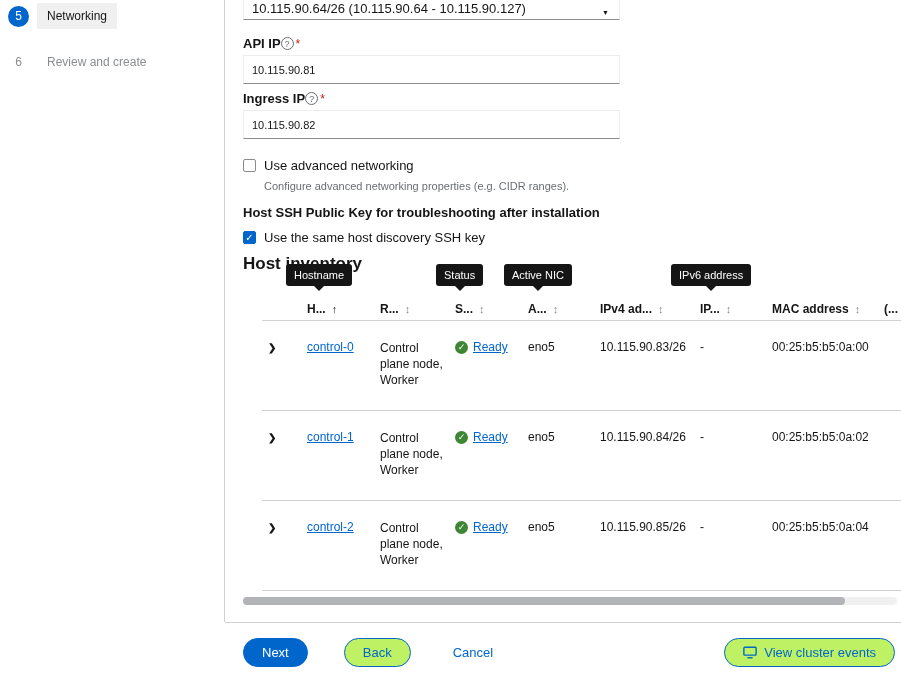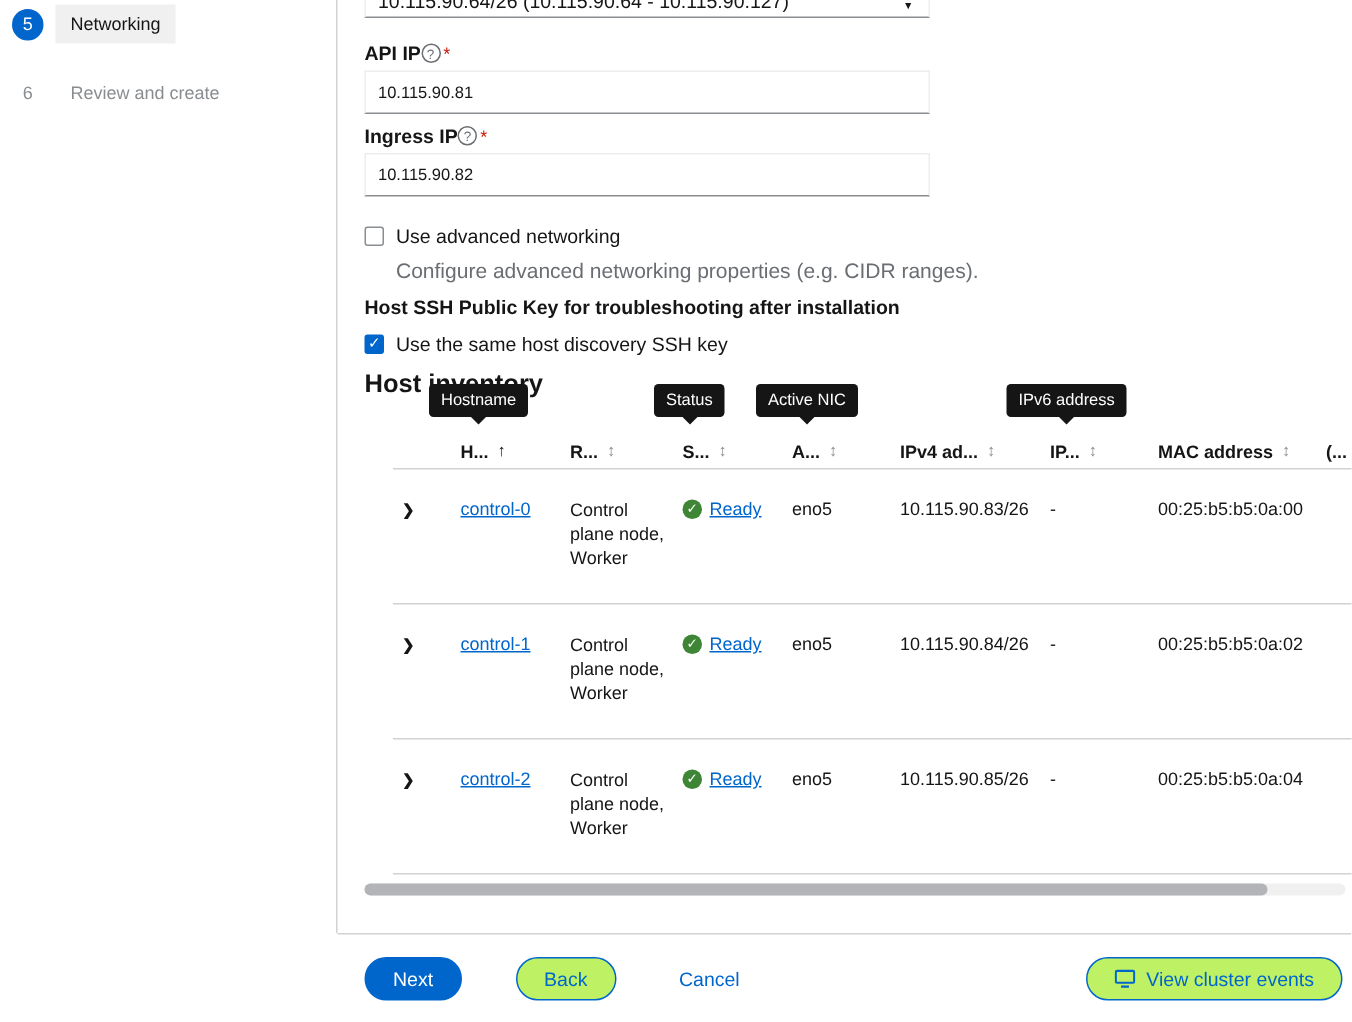--- a/index.html
+++ b/index.html
@@ -24,21 +24,21 @@
   .step-num {
     width: 21px; height: 21px; border-radius: 50%;
     display: flex; align-items: center; justify-content: center;
     font-size: 12px; color: #8a8d90; flex: none;
   }
   .step-num.current { background: #0066cc; color: #fff; }
   .step-label { font-size: 12px; color: #8a8d90; padding: 6px 10px; text-align: center; }
   .step-label.current { color: #151515; background: #f0f0f0; }
 
   
-  .main { position: absolute; left: 226px; top: 0; width: 584px; height: 622px; }
+  .main { position: absolute; left: 226px; top: 8px; width: 584px; height: 622px; }
 
   .subnet-select {
     position: absolute; left: 17px; top: -19px; width: 377px; height: 31px;
     border: 1px solid #ededed; border-bottom: 1px solid #8a8d90;
     background: #fff; display: flex; align-items: flex-end;
     padding: 0 26px 3px 8px; font-size: 13px; cursor: pointer;
     white-space: nowrap; overflow: hidden;
   }
   .subnet-caret { position: absolute; right: 10px; bottom: 3px; font-size: 7px; color: #151515; }
 
@@ -64,21 +64,21 @@
 
   .cb-row { position: absolute; display: flex; align-items: center; gap: 8px; font-size: 13px; cursor: default; }
   .adv-row { left: 17px; top: 150px; }
   .ssh-row { left: 17px; top: 222px; }
   .checkbox {
     width: 13px; height: 13px; border: 1px solid #8a8d90; border-radius: 2px;
     background: #fff; display: flex; align-items: center; justify-content: center;
     cursor: pointer; flex: none; font-size: 10px; line-height: 1;
   }
   .checkbox.checked { background: #0066cc; border-color: #0066cc; color: #fff; }
-  .helper-text { position: absolute; left: 38px; top: 172px; font-size: 14px; color: #6a6e73; }
+  .helper-text { position: absolute; left: 38px; top: 172px; font-size: 11px; color: #6a6e73; }
 
   .ssh-title { position: absolute; left: 17px; top: 197px; font-size: 13px; font-weight: bold; }
   .inventory-title { position: absolute; left: 17px; top: 246px; font-size: 17px; font-weight: bold; z-index: 1; }
 
   
   .tooltip {
     position: absolute; top: 256px; z-index: 5;
     background: #151515; color: #fff; font-size: 11px;
     padding: 5px 8px; border-radius: 3px; white-space: nowrap;
   }

